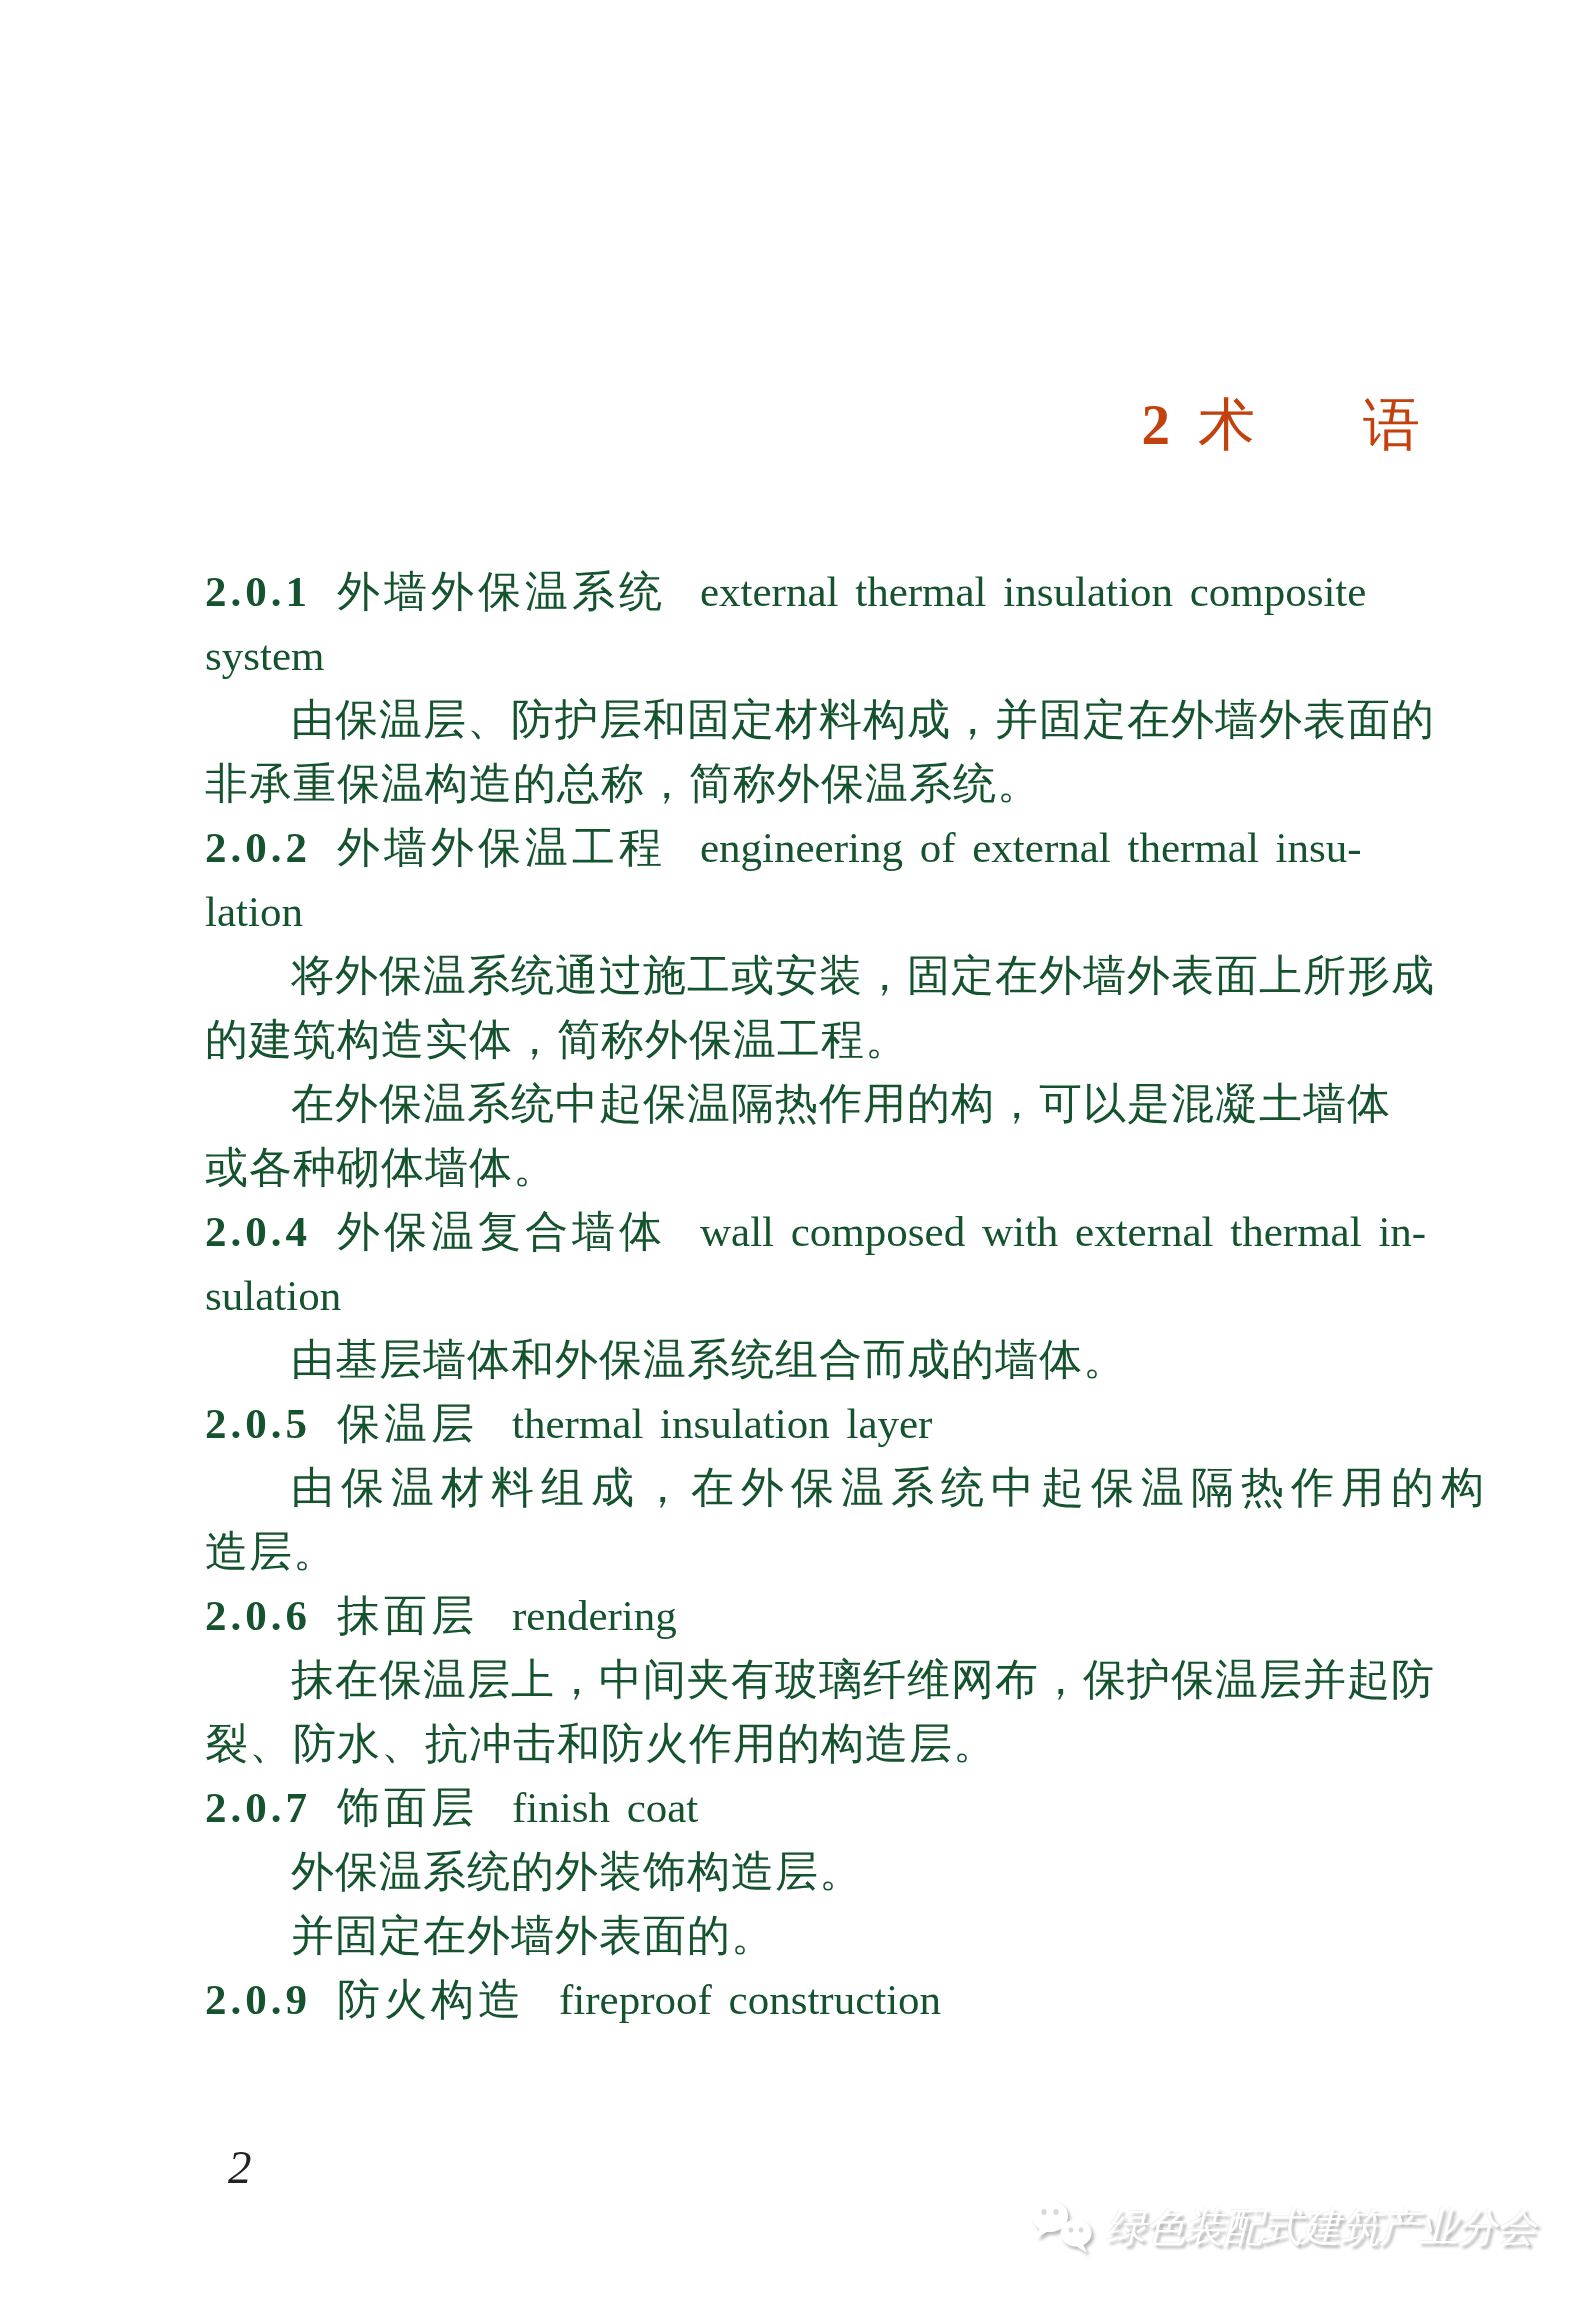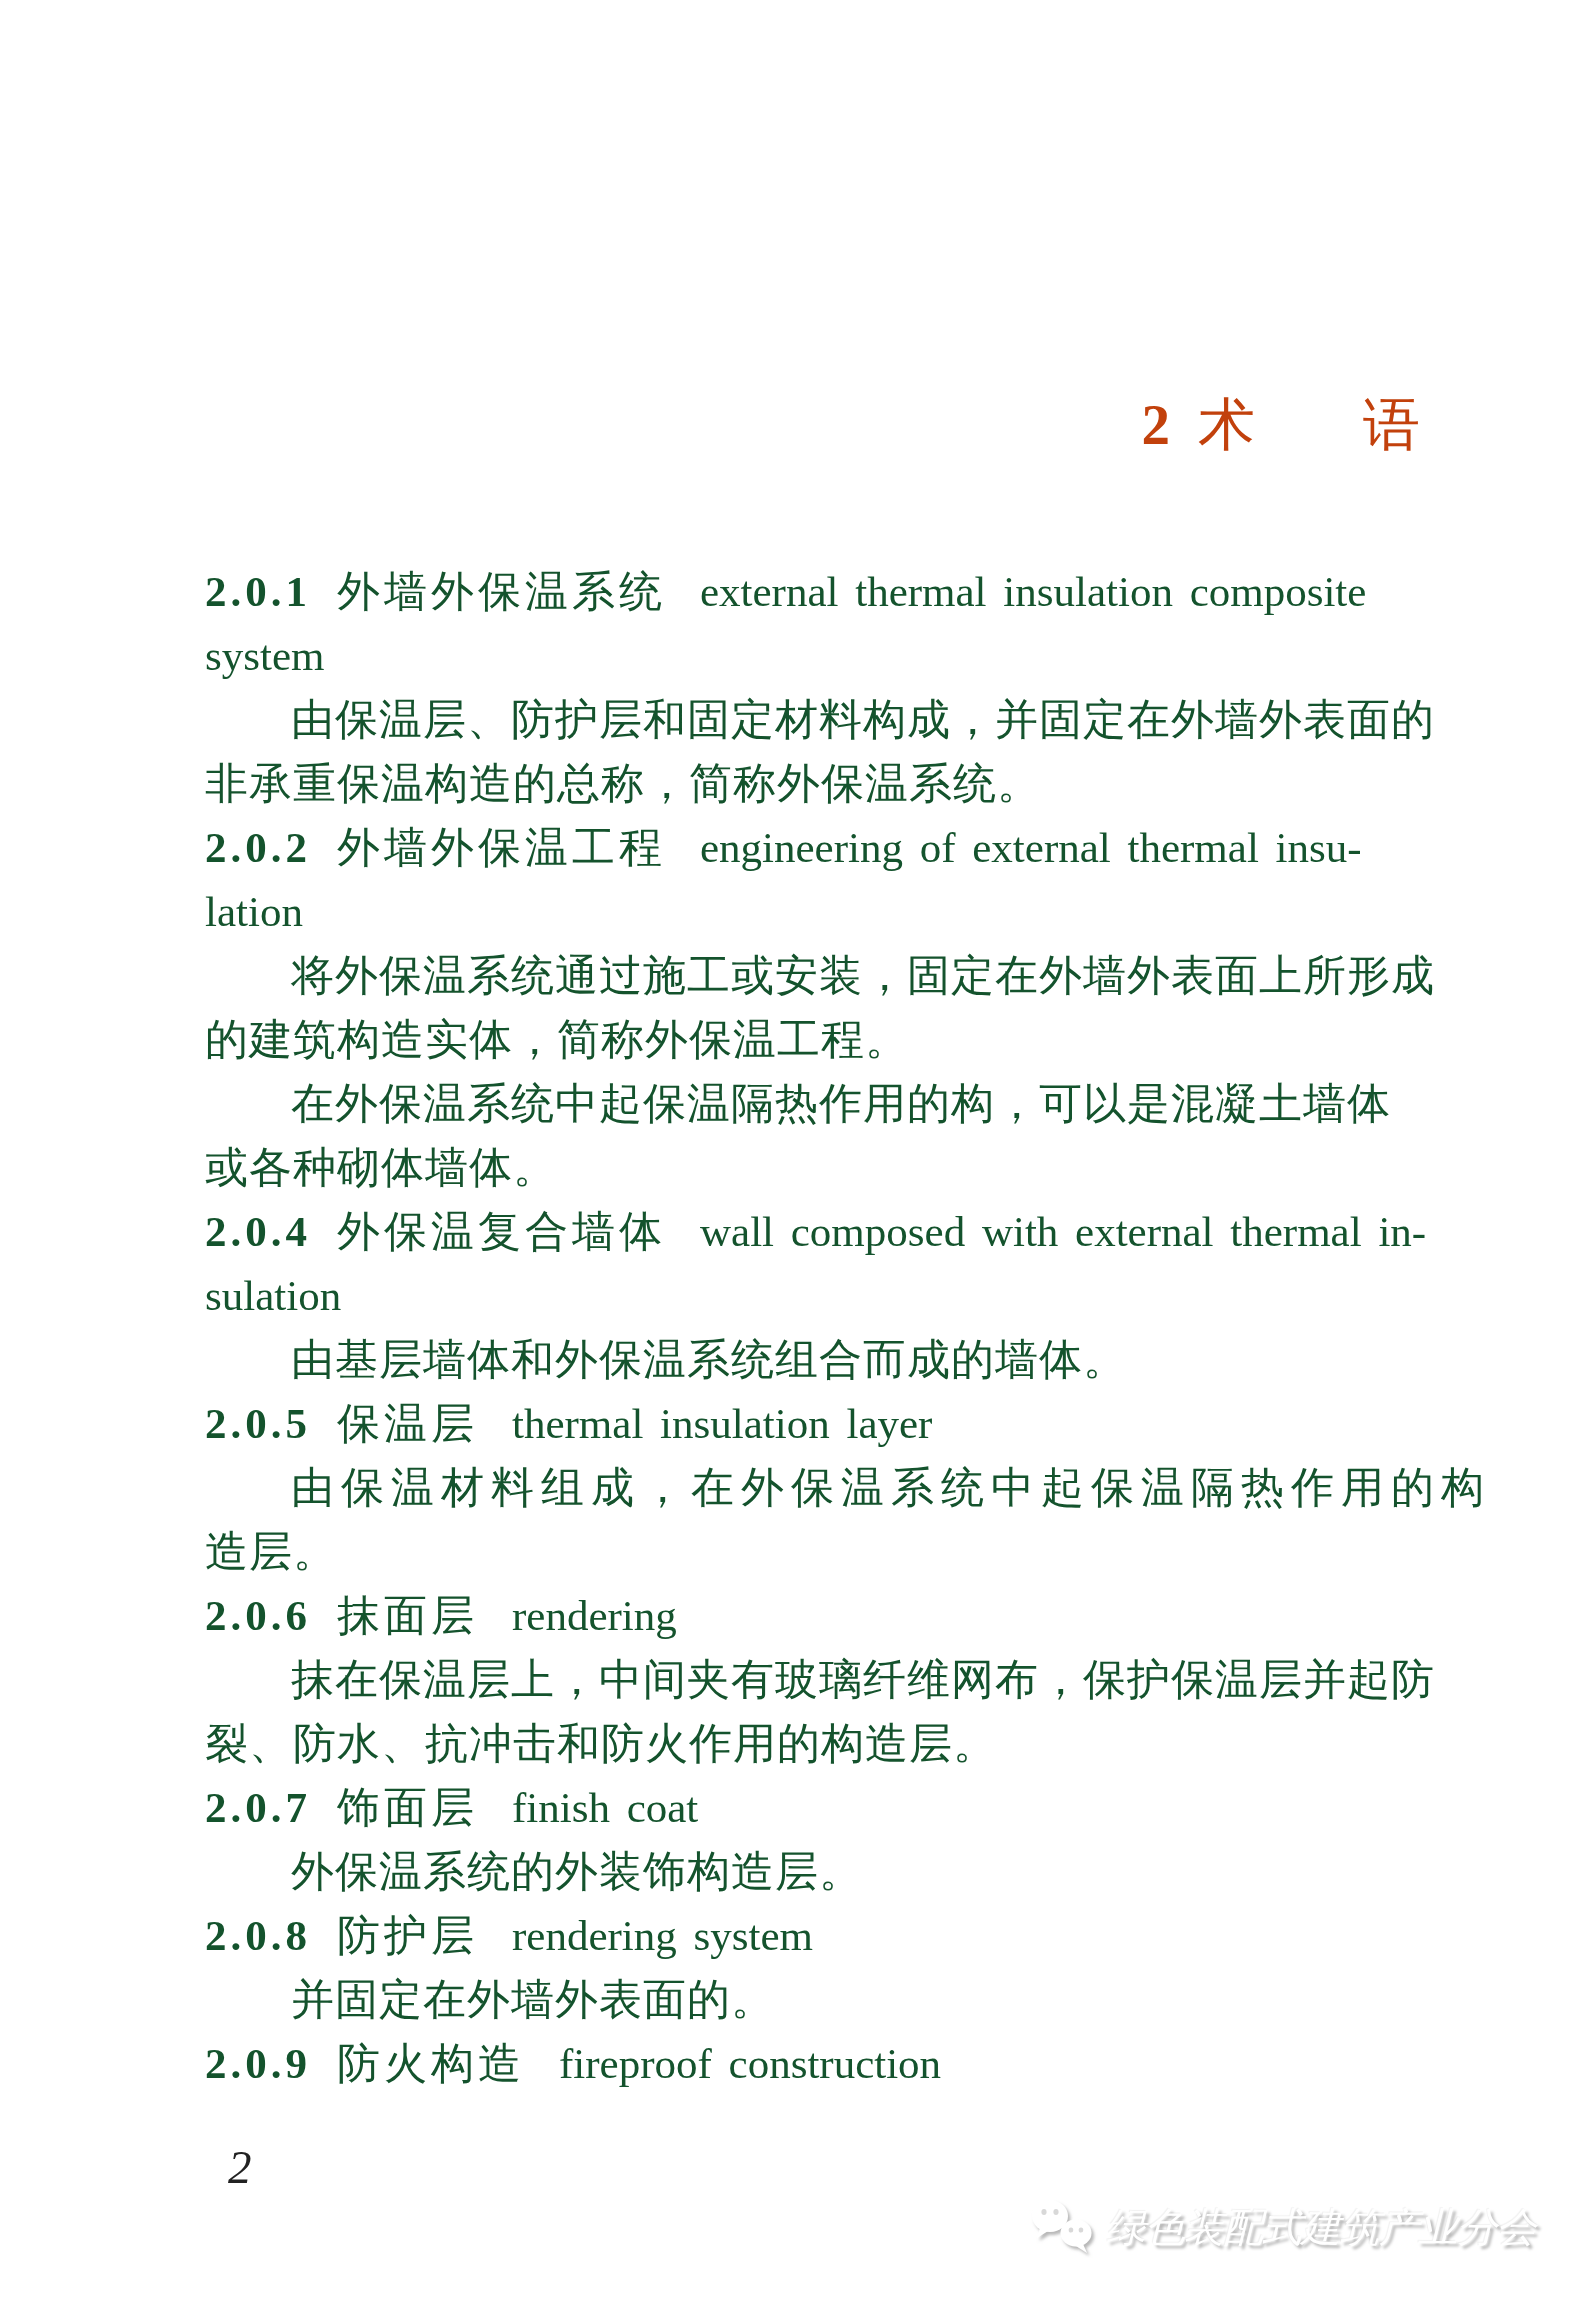--- a/index.html
+++ b/index.html
@@ -111,21 +111,20 @@
       <div class="line en-cont">sulation</div>
       <div class="line para-first">由基层墙体和外保温系统组合而成的墙体。</div>
       <div class="line head"><span class="num">2.0.5</span><span class="zh">保温层</span><span class="en">thermal insulation layer</span></div>
       <div class="line para-first stretch">由保温材料组成，在外保温系统中起保温隔热作用的构</div>
       <div class="line para-cont">造层。</div>
       <div class="line head"><span class="num">2.0.6</span><span class="zh">抹面层</span><span class="en">rendering</span></div>
       <div class="line para-first">抹在保温层上，中间夹有玻璃纤维网布，保护保温层并起防</div>
       <div class="line para-cont">裂、防水、抗冲击和防火作用的构造层。</div>
       <div class="line head"><span class="num">2.0.7</span><span class="zh">饰面层</span><span class="en">finish coat</span></div>
       <div class="line para-first">外保温系统的外装饰构造层。</div>
-      <div class="line head"><span class="num">2.0.8</span><span class="zh">防护层</span><span class="en">rendering system</span></div>
       <div class="line para-first">并固定在外墙外表面的。</div>
       <div class="line head"><span class="num">2.0.9</span><span class="zh">防火构造</span><span class="en">fireproof construction</span></div>
     </div>
 
   <div class="page-num">2</div>
 
   <div class="watermark">
     <svg class="wm-icon" width="72" height="62" viewBox="0 0 72 62">
       <defs>
         <filter id="emboss" x="-30%" y="-30%" width="180%" height="180%">

